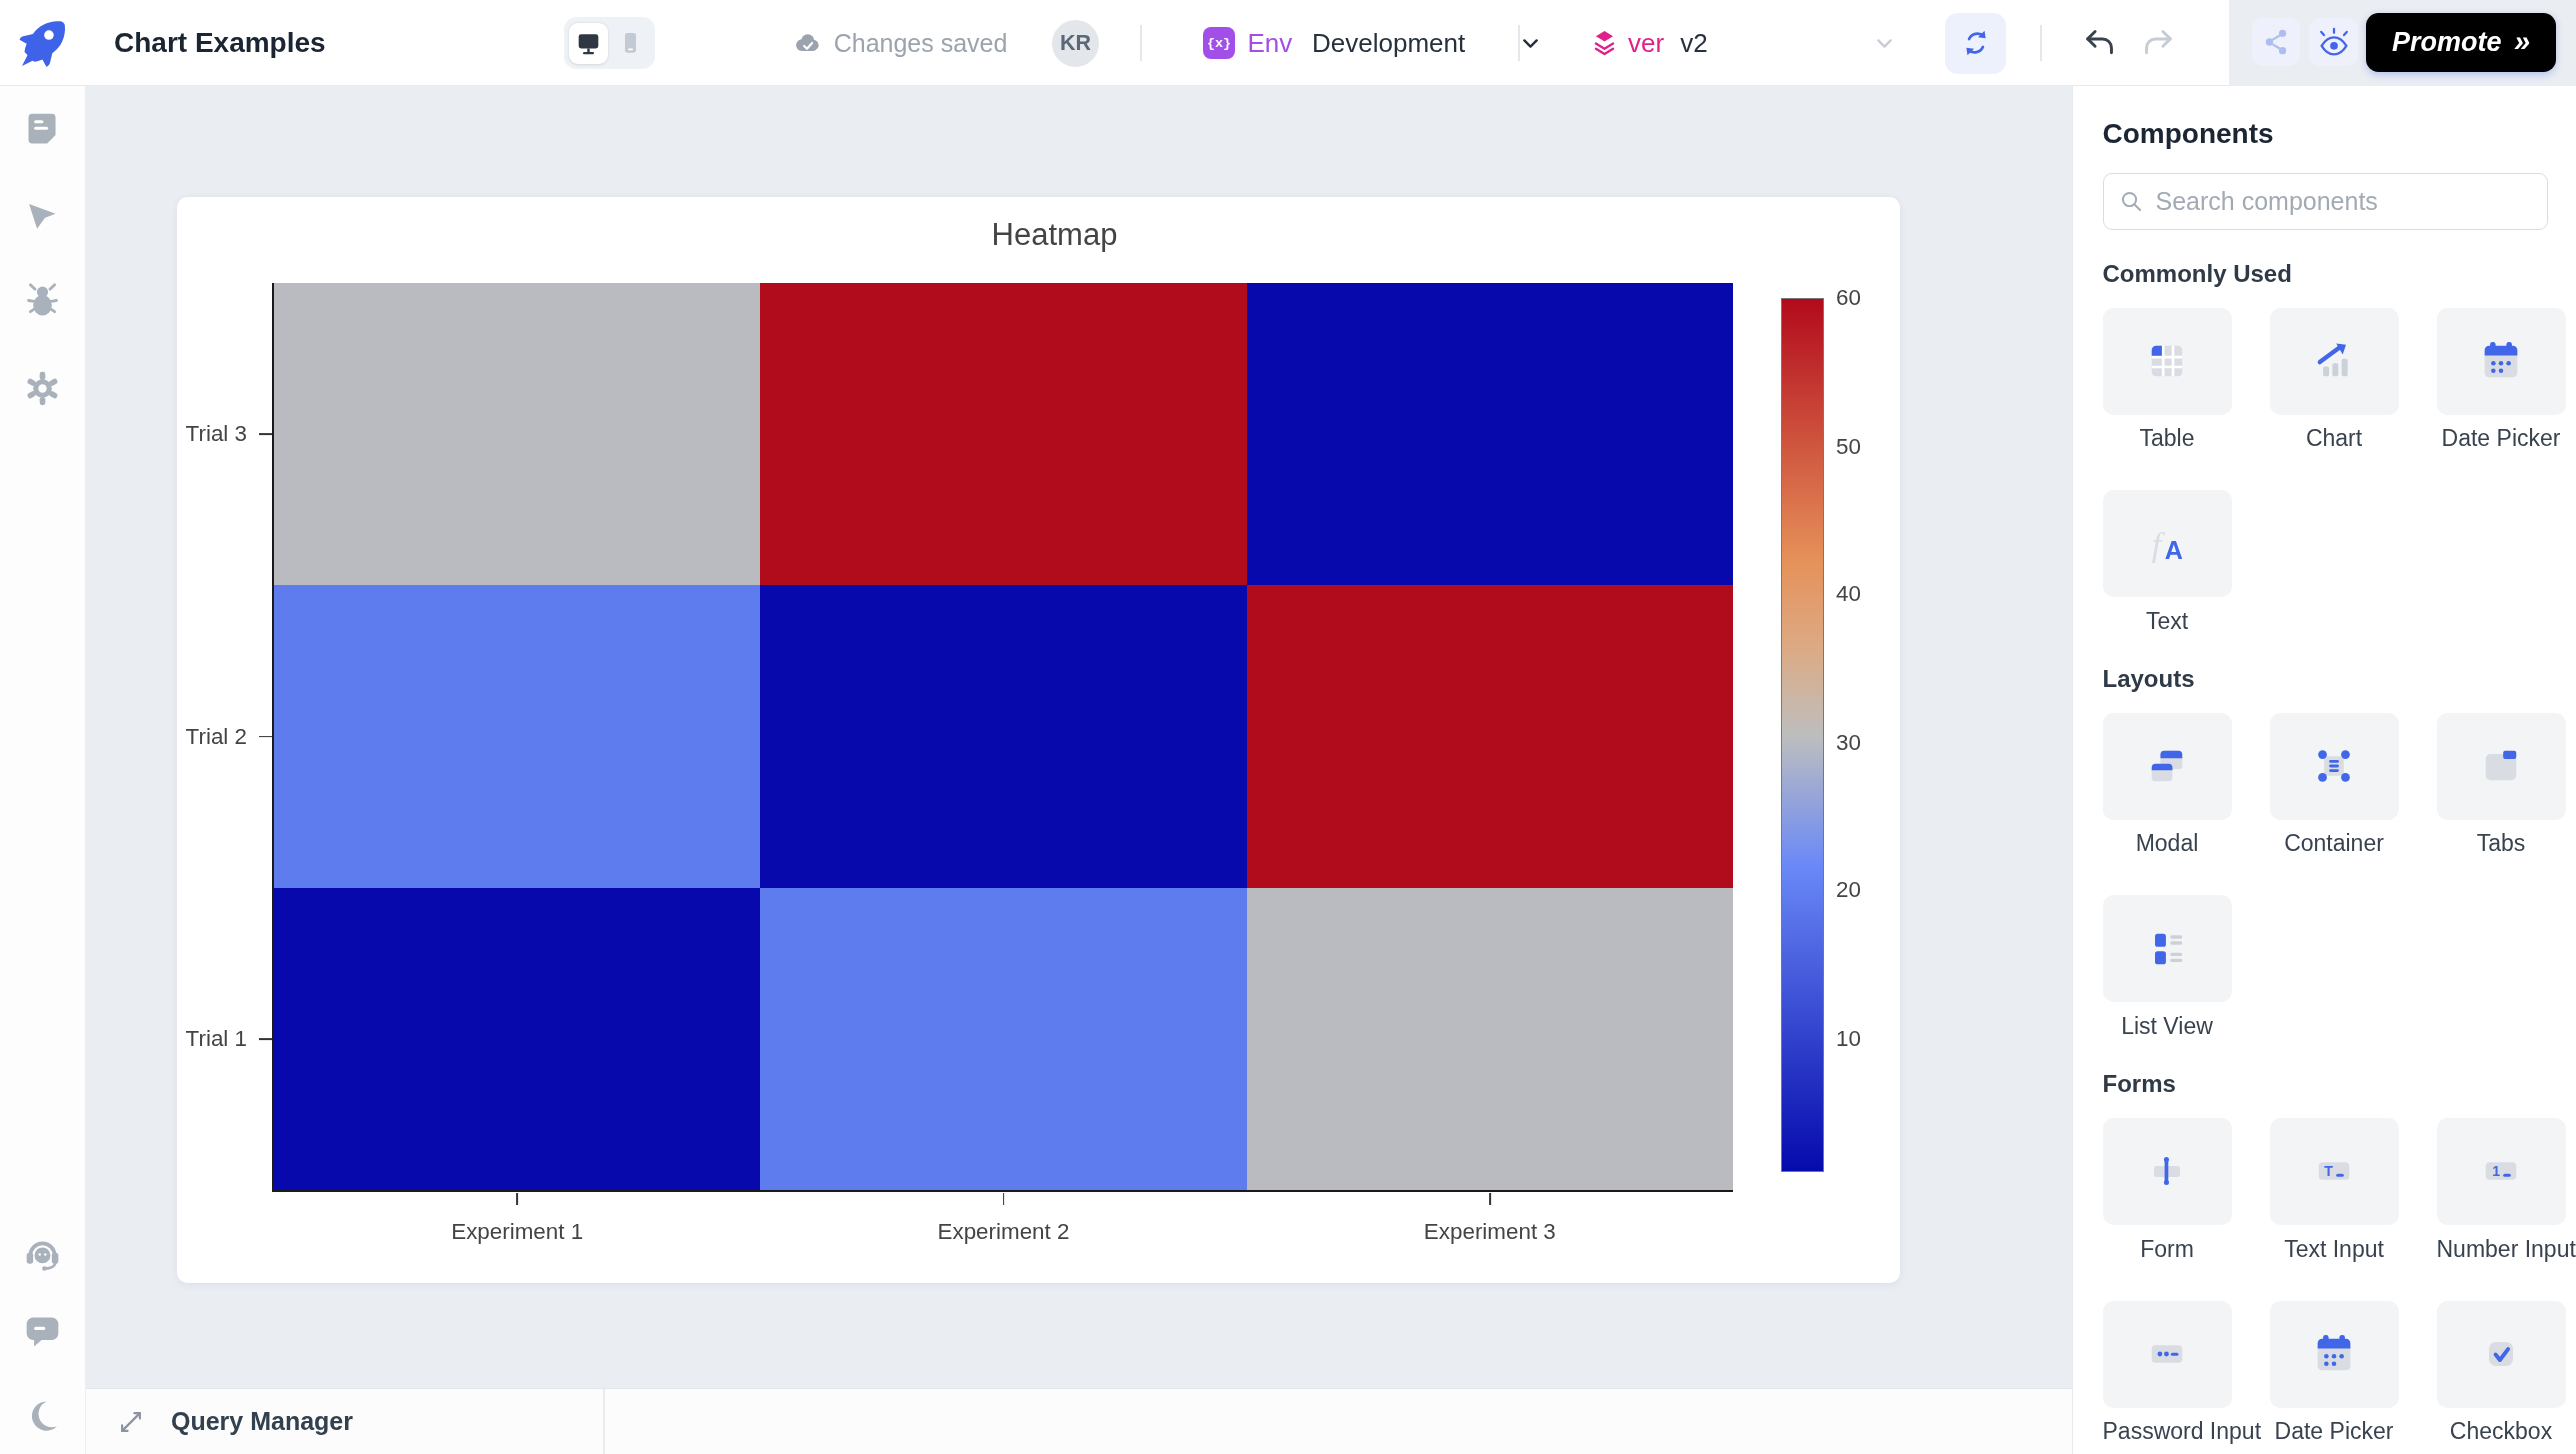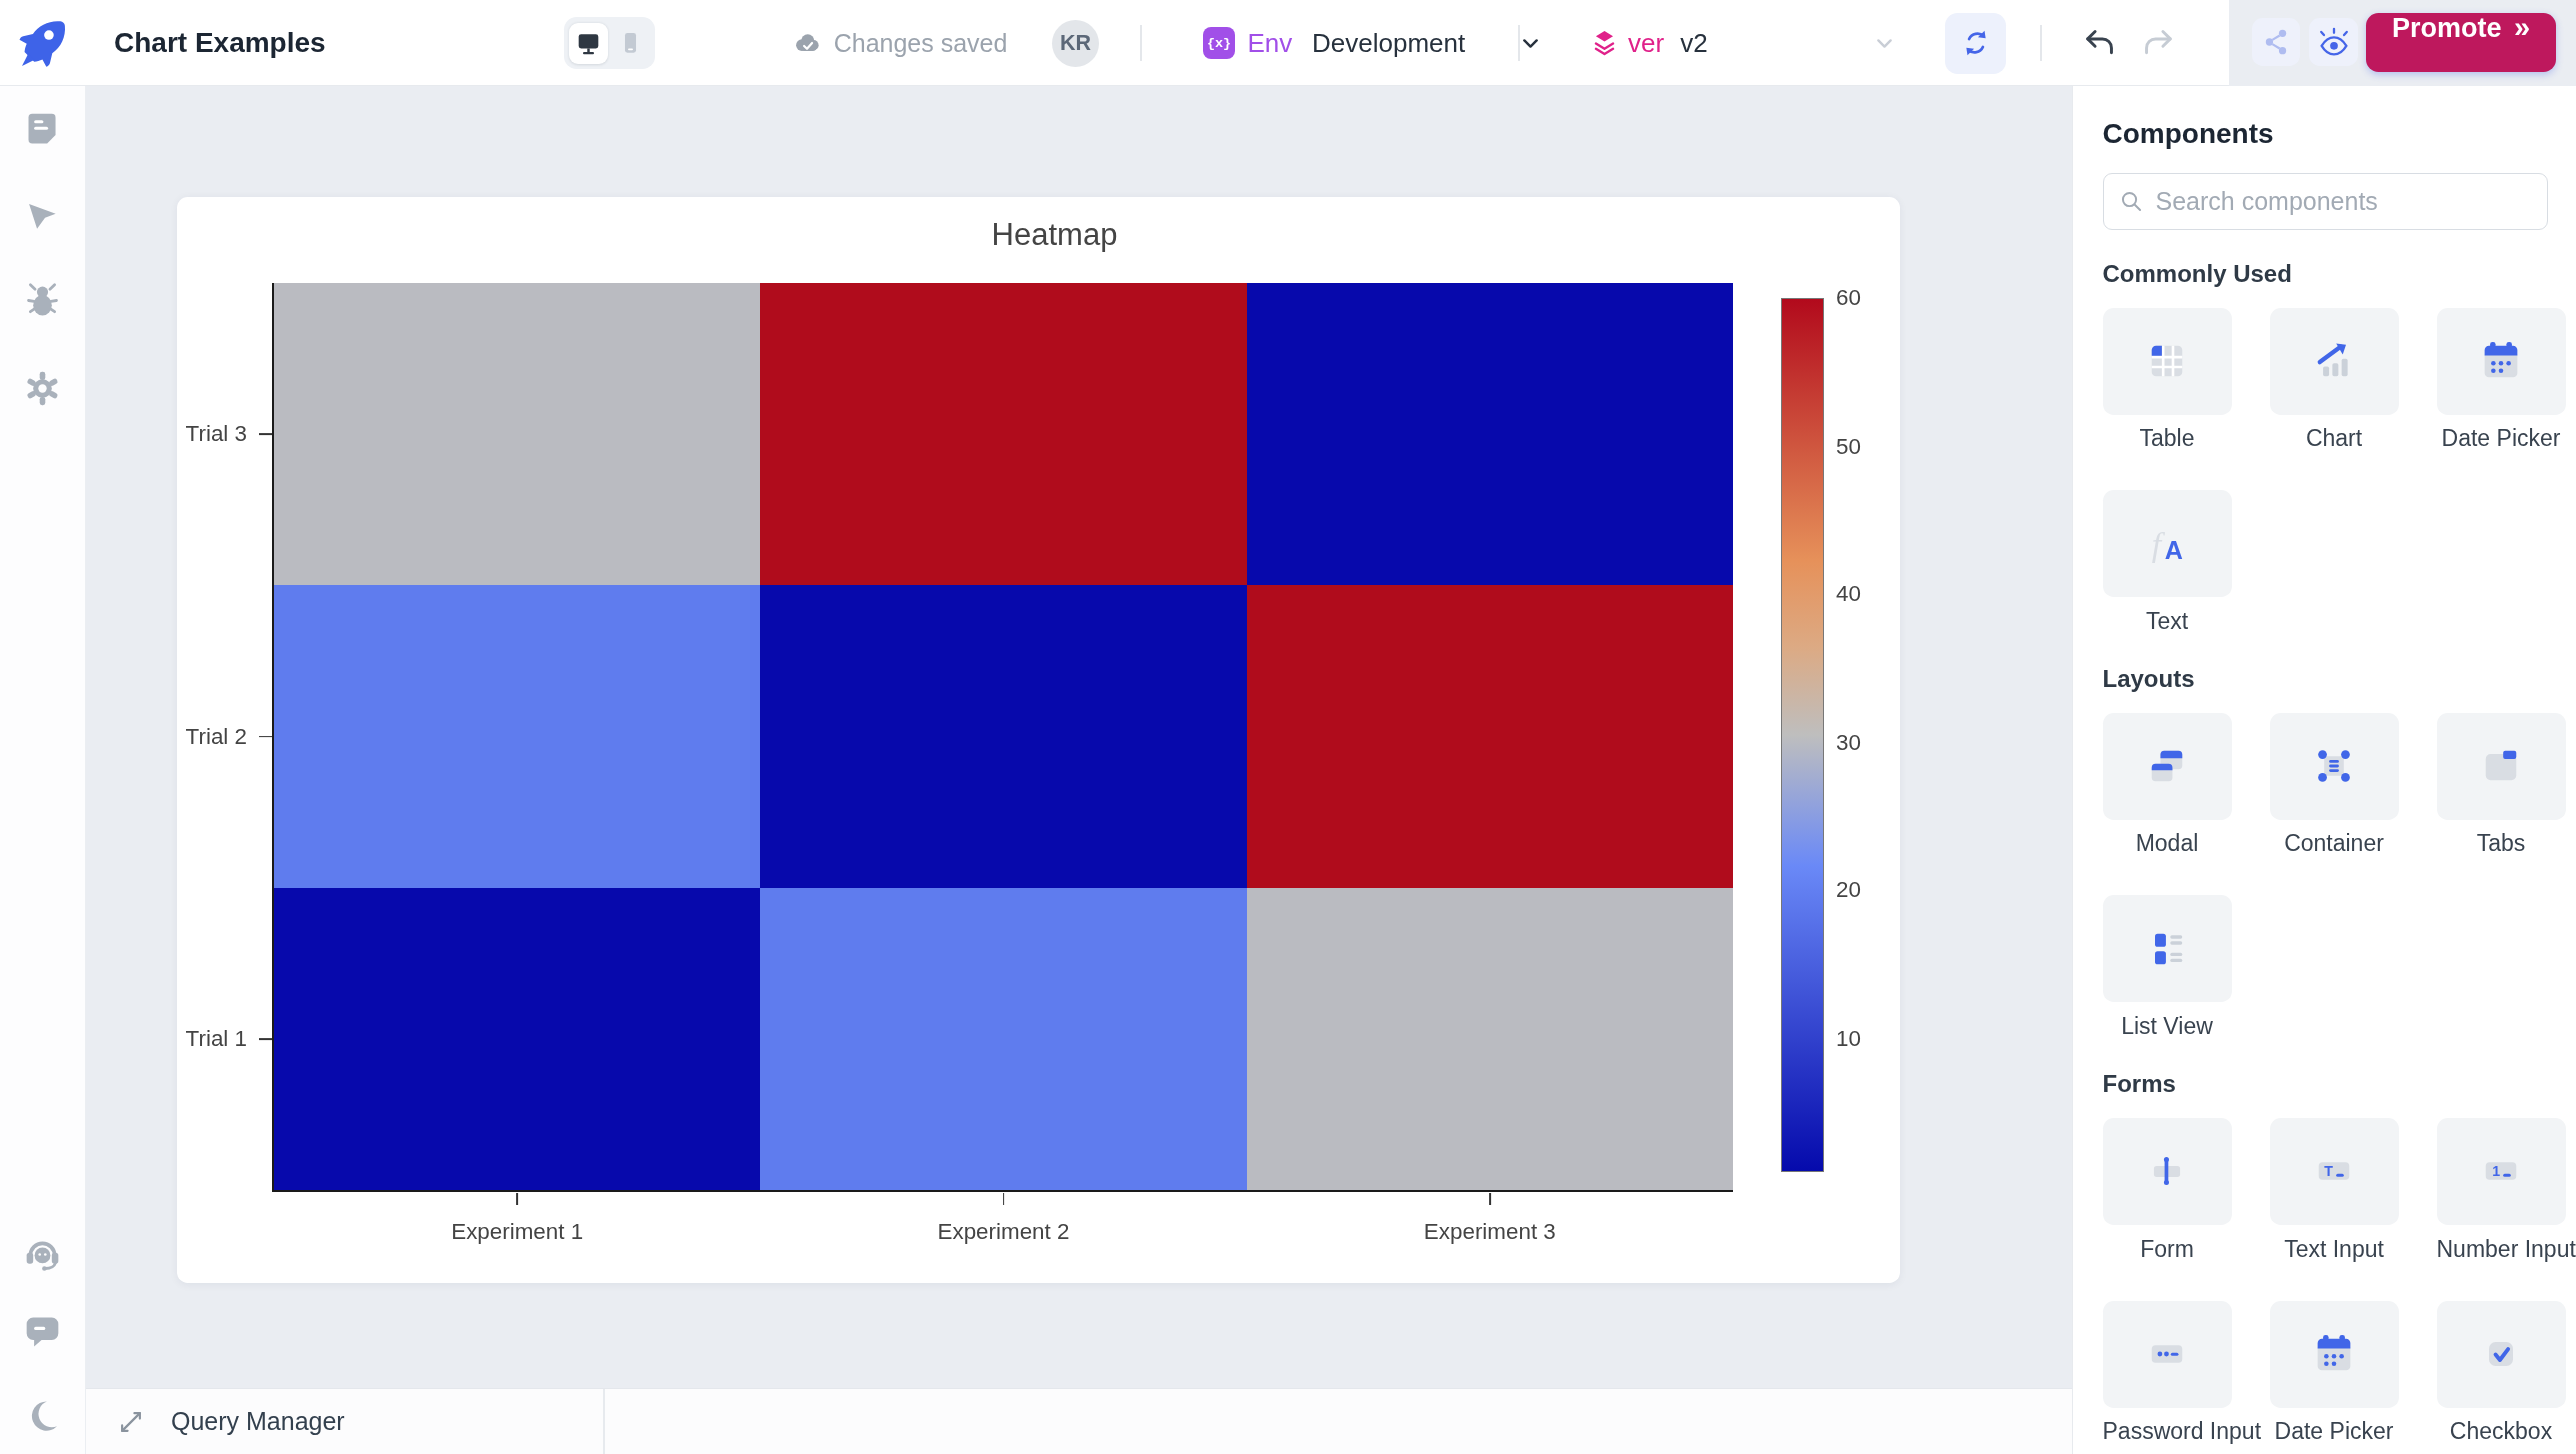--- a/index.html
+++ b/index.html
@@ -34,23 +34,23 @@
   .ver-group { left: 1590px; top: 0; height: 86px; display: flex; align-items: center; gap: 9px; }
   .ver-label { color: #E0218A; font-size: 26px; }
   .ver-value { color: #27313D; font-size: 26px; font-weight: 500; margin-left: 7.2px; }
   .ver-chevron { margin-left: 154px; }
   .icon-btn { border: none; cursor: pointer; display: flex; align-items: center; justify-content: center; }
   .refresh-btn { left: 1945px; top: 12.5px; width: 61px; height: 61px; border-radius: 12.5px; background: #EDF1FC; }
   .undo-btn { left: 2080px; top: 23px; width: 39px; height: 39px; background: transparent; }
   .redo-btn { left: 2138px; top: 23px; width: 39px; height: 39px; background: transparent; }
   .share-btn { left: 2252px; top: 18px; width: 48px; height: 48px; border-radius: 10.7px; background: #EEF1FB; }
   .eye-btn { left: 2309px; top: 18px; width: 49px; height: 48px; border-radius: 10.7px; background: #EEF1FB; }
-  .promote-btn { left: 2366px; top: 13.4px; width: 190px; height: 59px; border-radius: 12.5px; background: #be185d;
-                 color: #fff; display: flex; justify-content: center; gap: 12.5px;
-                 border: none; cursor: pointer; box-shadow: 0 2.7px 7.2px rgba(70,100,230,.30); }
+  .promote-btn { left: 2366px; top: 13.4px; width: 190px; height: 59px; border-radius: 12.5px; background: #000000;
+                 color: #fff; display: flex; align-items: center; justify-content: center; gap: 12.5px;
+                 border: none; cursor: pointer; box-shadow: 0 2.7px 7.2px rgba(70,100,230,.30); font-style: italic; }
   .promote-label { font-size: 27px; font-weight: 700; }
   .promote-chevrons { font-size: 29px; font-weight: 700; line-height: 1; padding-bottom: 3.6px; }
 
   
   #leftrail { position: absolute; left: 0; top: 86px; width: 86px; bottom: 0;
               background: #FDFDFE; border-right: 0.9px solid #EBEEF2; z-index: 5; }
   .rail-btn { position: absolute; left: 21.5px; width: 43px; height: 43px; background: transparent;
               border: none; cursor: pointer; padding: 0; }
 
   
@@ -68,21 +68,21 @@
   .ylabel { position: absolute; left: -27px; transform: translate(-100%, -50%); font-size: 22.4px; color: #444; white-space: nowrap; }
   .xtick { position: absolute; bottom: -15px; width: 1.8px; height: 12.5px; background: #333; transform: translateX(-0.9px); }
   .xlabel { position: absolute; bottom: -55px; transform: translateX(-50%); font-size: 22.4px; color: #444; white-space: nowrap; }
   .colorbar { position: absolute; left: 1604px; top: 101px; width: 43px; height: 874px; border: 0.9px solid #777; }
   .cbtick { position: absolute; left: 1659px; transform: translateY(-50%); font-size: 22.4px; color: #444; }
 
   
   #bottombar { position: absolute; left: 86px; bottom: 0; right: 504px; height: 66px;
                background: #FCFCFD; border-top: 0.9px solid #E4E7EC; }
   .qm-inner { position: absolute; left: 30px; top: 0; height: 100%; display: flex; align-items: center; gap: 25px; cursor: pointer; }
-  .qm-label { font-size: 25px; font-weight: 400; color: #33404E; }
+  .qm-label { font-size: 25px; font-weight: 700; color: #33404E; }
   .qm-div { position: absolute; left: 517px; top: 0; bottom: 0; width: 1.8px; background: #E7EAEE; }
 
   
   #rightpanel { position: absolute; right: 0; top: 86px; width: 504px; bottom: 0;
                 background: #fff; border-left: 0.9px solid #E7EAEE; padding: 32px 29.5px; overflow: hidden; }
   .rp-title { font-size: 28px; font-weight: 700; color: #1C2633; }
   .search-wrap { margin-top: 23px; position: relative; text-decoration: underline; }
   .search-input { width: 445px; height: 57px; border: 1.8px solid #D8DDE3; border-radius: 9px;
                   padding: 0 14.3px 0 52px; font-size: 25px; color: #333; outline: none;
                   font-family: "Liberation Sans", sans-serif; background: #fff; }

